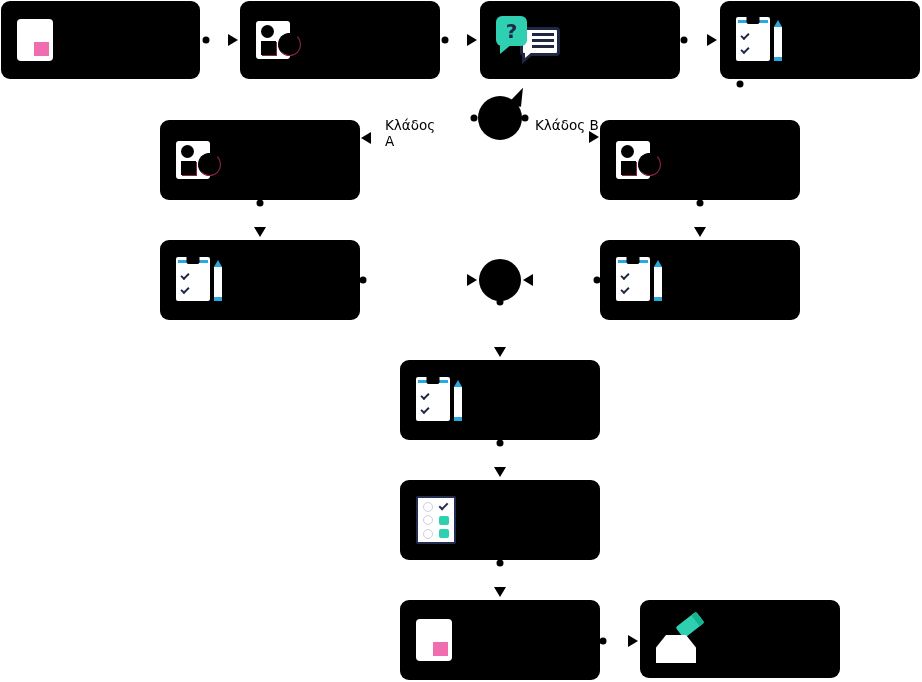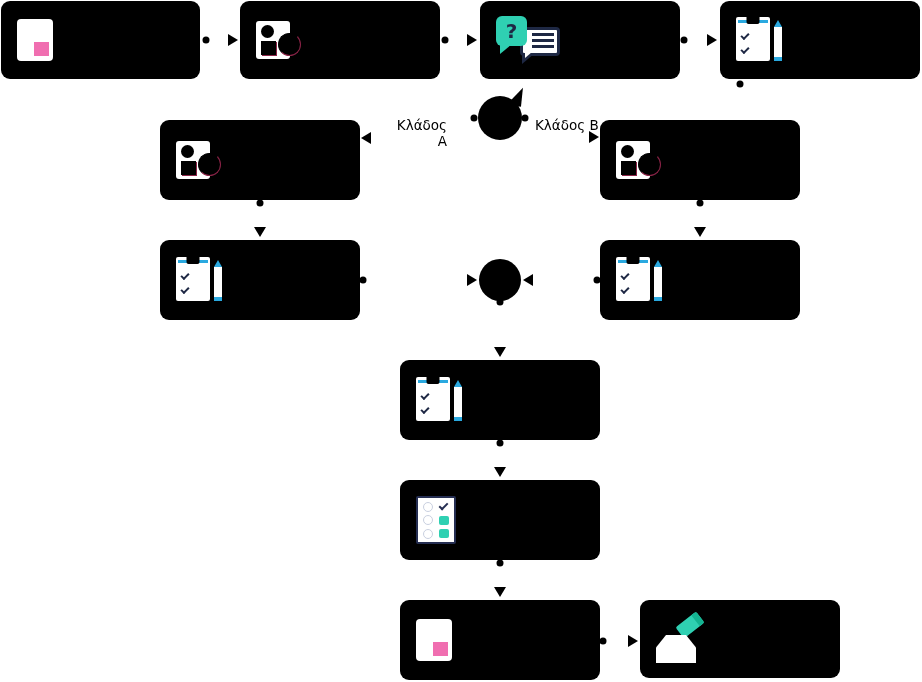--- a/index.html
+++ b/index.html
@@ -20,21 +20,21 @@
   }
   .dot {
     position:absolute; width:7px; height:7px; background:#000; border-radius:50%;
     transform:translate(-50%,-50%);
   }
   .arrow { position:absolute; width:0; height:0; border-style:solid; }
   .arrow.right { border-width:6px 0 6px 10px; border-color:transparent transparent transparent #000; }
   .arrow.left  { border-width:6px 10px 6px 0;  border-color:transparent #000 transparent transparent; }
   .arrow.down  { border-width:10px 6px 0 6px;  border-color:#000 transparent transparent transparent; }
   .branch-label { position:absolute; color:#000; font-size:13.5px; line-height:16px; }
-  .branch-label.a { left:385px; top:117px; width:62px; text-align:right; }
+  .branch-label.a { left:385px; top:117px; width:62px; text-align:left; }
   .branch-label.b { left:535px; top:117px; }
 
   
   .card-ic { width:36px; height:42px; background:#fff; border-radius:4px; position:relative; }
   .card-ic .pink { position:absolute; right:4px; bottom:5px; width:15px; height:14px; background:#F06EB0; }
 
   .person-ic { width:34px; height:38px; background:#fff; border-radius:3px; position:relative; }
   .person-ic .head { position:absolute; left:5px; top:4px; width:13px; height:13px; background:#000; border-radius:50%; }
   .person-ic .body { position:absolute; left:5px; bottom:4px; width:15px; height:14px; background:#000; box-shadow:1px 1px 0 #8B2347; }
   .person-ic .orb  { position:absolute; right:-11px; top:12px; width:23px; height:23px; background:#000;

